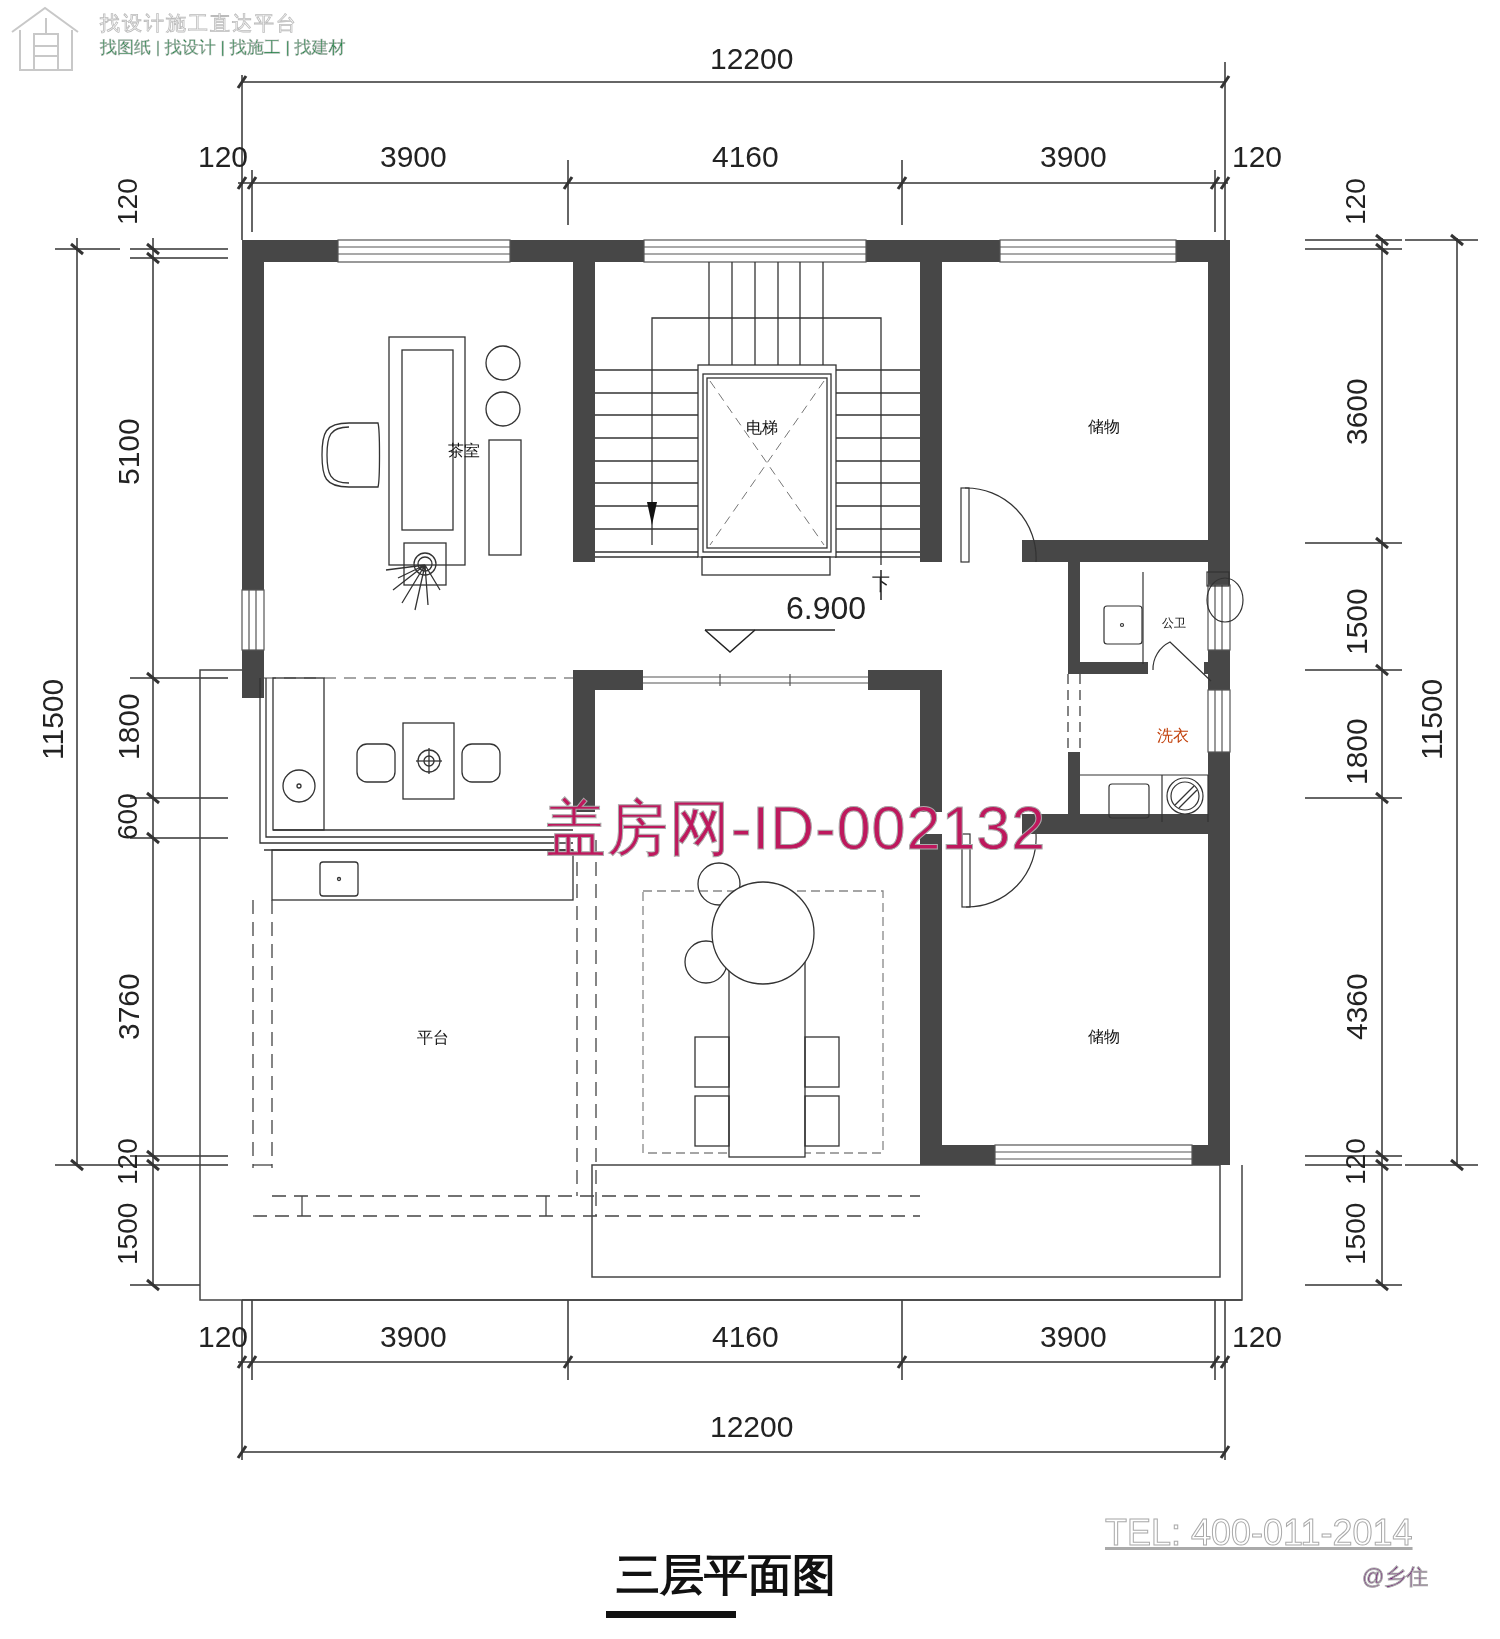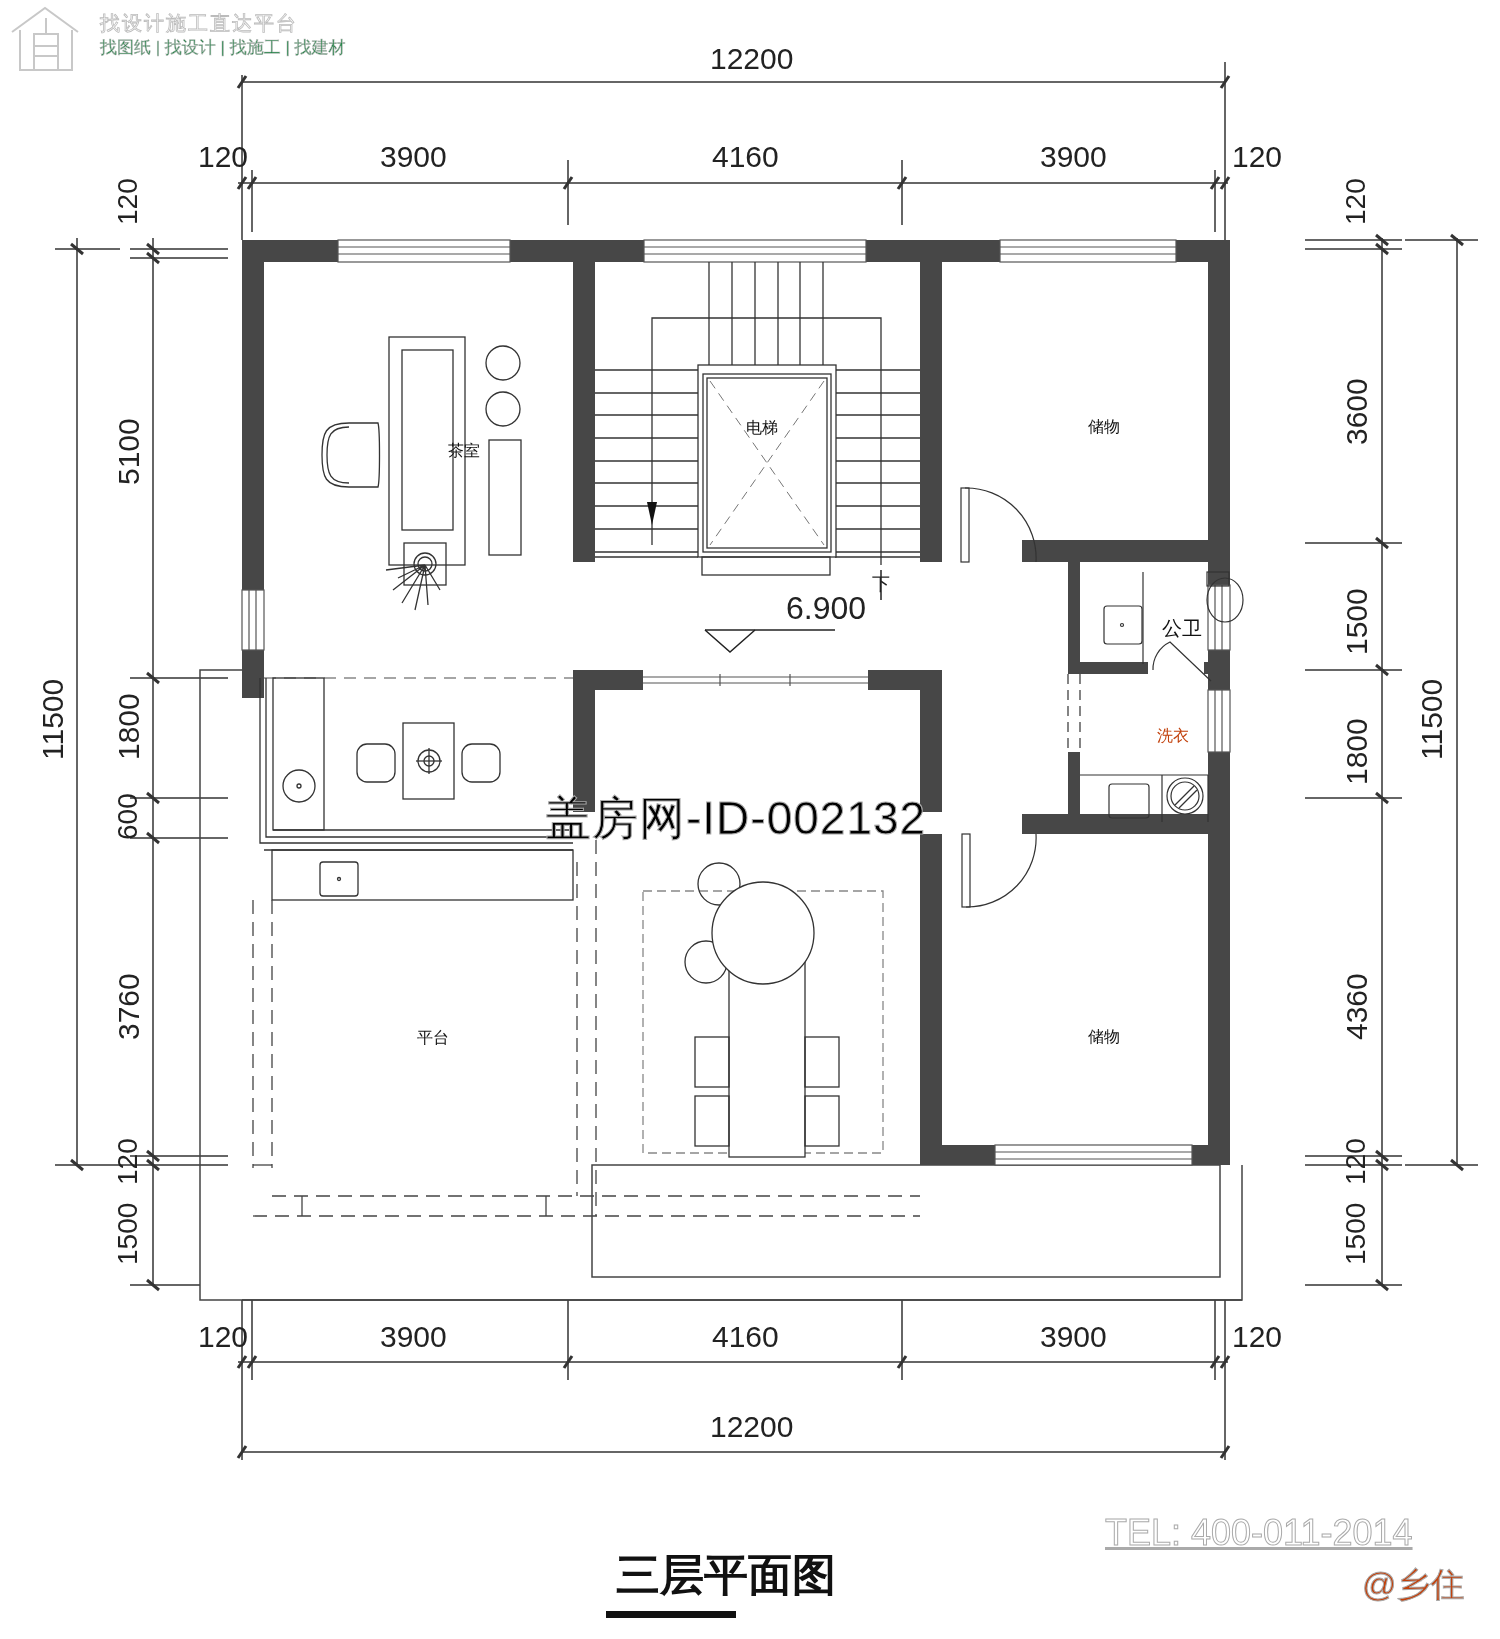--- a/index.html
+++ b/index.html
@@ -356,25 +356,25 @@
 <div class="overlay" style="left:1340px;top:655px;font-size:30px;color:#222;transform:rotate(-90deg);transform-origin:left top;">1500</div>
 <div class="overlay" style="left:1340px;top:785px;font-size:30px;color:#222;transform:rotate(-90deg);transform-origin:left top;">1800</div>
 <div class="overlay" style="left:1340px;top:1040px;font-size:30px;color:#222;transform:rotate(-90deg);transform-origin:left top;">4360</div>
 <div class="overlay" style="left:1340px;top:1185px;font-size:28px;color:#222;transform:rotate(-90deg);transform-origin:left top;">120</div>
 <div class="overlay" style="left:1340px;top:1265px;font-size:28px;color:#222;transform:rotate(-90deg);transform-origin:left top;">1500</div>
 <div class="overlay" style="left:1415px;top:760px;font-size:30px;color:#222;transform:rotate(-90deg);transform-origin:left top;">11500</div>
 
 <div class="overlay" style="left:409px;top:441px;font-size:16px;color:#111;margin-left:39px;">茶室</div>
 <div class="overlay" style="left:746px;top:418px;font-size:16px;color:#111;">电梯</div>
 <div class="overlay" style="left:1088px;top:417px;font-size:16px;color:#111;">储物</div>
-<div class="overlay" style="left:1162px;top:615px;font-size:20px;color:#111;">公卫</div>
+<div class="overlay" style="left:1162px;top:615px;font-size:12px;color:#111;">公卫</div>
 <div class="overlay" style="left:1157px;top:726px;font-size:16px;color:#c2410c;">洗衣</div>
 <div class="overlay" style="left:411px;top:1028px;font-size:16px;color:#111;margin-left:6px;">平台</div>
 <div class="overlay" style="left:1088px;top:1027px;font-size:16px;color:#111;">储物</div>
 
 <div class="overlay" style="left:755px;top:590px;font-size:32px;color:#222;margin-left:31px;">6.900</div>
 <div class="overlay" style="left:872px;top:572px;font-size:18px;color:#222;">下</div>
 
-<div class="overlay" style="left:545px;top:788px;font-size:46px;color:#000000;-webkit-text-stroke:1px #aaa;letter-spacing:1px;text-align:right;">盖房网-ID-002132</div>
+<div class="overlay" style="left:545px;top:788px;font-size:61px;color:#be185d;-webkit-text-stroke:1px #aaa;letter-spacing:1px;text-align:right;">盖房网-ID-002132</div>
 <div class="overlay" style="left:1105px;top:1512px;font-size:36px;color:#fff;text-decoration:underline;-webkit-text-stroke:1px #aaa;">TEL: 400-011-2014</div>
-<div class="overlay" style="left:1362px;top:1562px;font-size:34px;color:#c2410c;-webkit-text-stroke:1px #aaa;">@乡住</div>
+<div class="overlay" style="left:1362px;top:1562px;font-size:22px;color:#701a75;-webkit-text-stroke:1px #aaa;">@乡住</div>
 
 <div class="overlay" style="left:616px;top:1546px;font-size:44px;font-weight:bold;color:#111;">三层平面图</div>
 
 </body></html>

